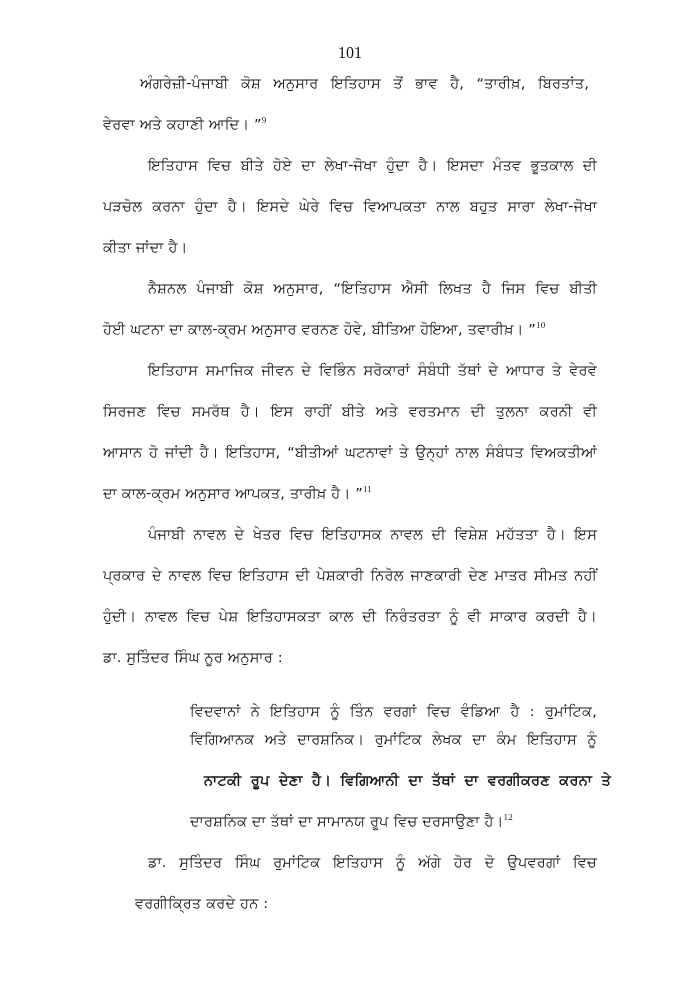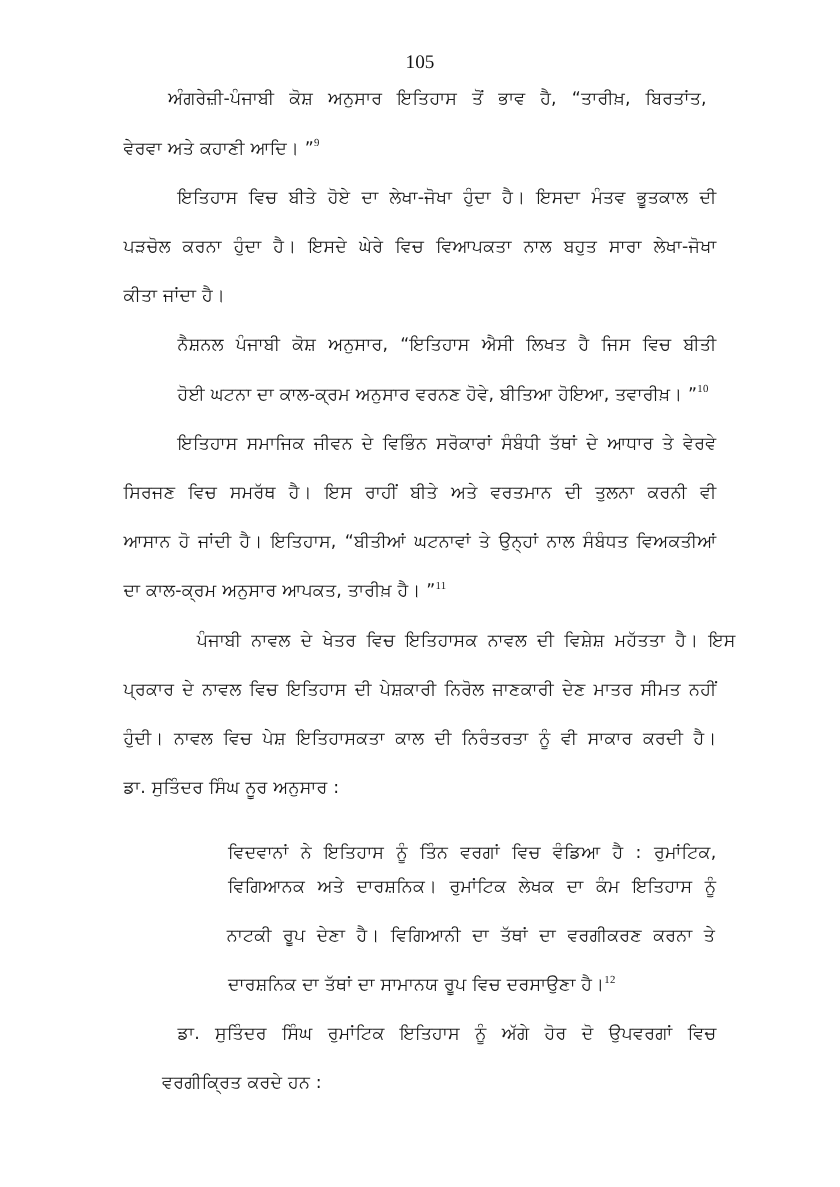--- a/index.html
+++ b/index.html
@@ -8,41 +8,41 @@
   .page-number { position: absolute; top: 44px; left: 0; width: 700px; text-align: center;
          font-family: "Liberation Serif", serif; font-size: 16px; color: #111; }
   .line { position: absolute; font-size: 14.5px; white-space: nowrap; letter-spacing: 0.2px;
           line-height: 20px; }
   .just { text-align: justify; text-align-last: justify; }
   sup { font-family: "Liberation Serif", serif; font-size: 9px; vertical-align: 6px; line-height: 0; }
 </style>
 </head>
 <body>
 
-<div class="page-number">105</div>
+<div class="page-number">101</div>
 
 <div class="line just" style="top:73px; left:140px; width:449px;">ਅੰਗਰੇਜ਼ੀ-ਪੰਜਾਬੀ ਕੋਸ਼ ਅਨੁਸਾਰ ਇਤਿਹਾਸ ਤੋਂ ਭਾਵ ਹੈ, “ਤਾਰੀਖ਼, ਬਿਰਤਾਂਤ,</div>
 <div class="line" style="top:114px; left:103px;"><span>ਵੇਰਵਾ ਅਤੇ ਕਹਾਣੀ ਆਦਿ। ”</span><sup>9</sup></div>
 
 <div class="line just" style="top:155px; left:148px; width:449px;">ਇਤਿਹਾਸ ਵਿਚ ਬੀਤੇ ਹੋਏ ਦਾ ਲੇਖਾ-ਜੋਖਾ ਹੁੰਦਾ ਹੈ। ਇਸਦਾ ਮੰਤਵ ਭੂਤਕਾਲ ਦੀ</div>
 <div class="line just" style="top:196px; left:103px; width:494px;">ਪੜਚੋਲ ਕਰਨਾ ਹੁੰਦਾ ਹੈ। ਇਸਦੇ ਘੇਰੇ ਵਿਚ ਵਿਆਪਕਤਾ ਨਾਲ ਬਹੁਤ ਸਾਰਾ ਲੇਖਾ-ਜੋਖਾ</div>
 <div class="line" style="top:237px; left:103px;">ਕੀਤਾ ਜਾਂਦਾ ਹੈ।</div>
 
 <div class="line just" style="top:278px; left:148px; width:449px;">ਨੈਸ਼ਨਲ ਪੰਜਾਬੀ ਕੋਸ਼ ਅਨੁਸਾਰ, “ਇਤਿਹਾਸ ਐਸੀ ਲਿਖਤ ਹੈ ਜਿਸ ਵਿਚ ਬੀਤੀ</div>
-<div class="line" style="top:319px; left:103px;margin-left:45px;"><span>ਹੋਈ ਘਟਨਾ ਦਾ ਕਾਲ-ਕ੍ਰਮ ਅਨੁਸਾਰ ਵਰਨਣ ਹੋਵੇ, ਬੀਤਿਆ ਹੋਇਆ, ਤਵਾਰੀਖ਼। ”</span><sup>10</sup></div>
+<div class="line" style="top:319px; left:103px;"><span>ਹੋਈ ਘਟਨਾ ਦਾ ਕਾਲ-ਕ੍ਰਮ ਅਨੁਸਾਰ ਵਰਨਣ ਹੋਵੇ, ਬੀਤਿਆ ਹੋਇਆ, ਤਵਾਰੀਖ਼। ”</span><sup>10</sup></div>
 
 <div class="line just" style="top:360px; left:148px; width:449px;">ਇਤਿਹਾਸ ਸਮਾਜਿਕ ਜੀਵਨ ਦੇ ਵਿਭਿੰਨ ਸਰੋਕਾਰਾਂ ਸੰਬੰਧੀ ਤੱਥਾਂ ਦੇ ਆਧਾਰ ਤੇ ਵੇਰਵੇ</div>
 <div class="line just" style="top:401px; left:103px; width:494px;">ਸਿਰਜਣ ਵਿਚ ਸਮਰੱਥ ਹੈ। ਇਸ ਰਾਹੀਂ ਬੀਤੇ ਅਤੇ ਵਰਤਮਾਨ ਦੀ ਤੁਲਨਾ ਕਰਨੀ ਵੀ</div>
 <div class="line just" style="top:442px; left:103px; width:494px;">ਆਸਾਨ ਹੋ ਜਾਂਦੀ ਹੈ। ਇਤਿਹਾਸ, “ਬੀਤੀਆਂ ਘਟਨਾਵਾਂ ਤੇ ਉਨ੍ਹਾਂ ਨਾਲ ਸੰਬੰਧਤ ਵਿਅਕਤੀਆਂ</div>
 <div class="line" style="top:483px; left:103px;"><span>ਦਾ ਕਾਲ-ਕ੍ਰਮ ਅਨੁਸਾਰ ਆਪਕਤ, ਤਾਰੀਖ਼ ਹੈ। ”</span><sup>11</sup></div>
 
-<div class="line just" style="top:524px; left:164px; width:449px;">ਪੰਜਾਬੀ ਨਾਵਲ ਦੇ ਖੇਤਰ ਵਿਚ ਇਤਿਹਾਸਕ ਨਾਵਲ ਦੀ ਵਿਸ਼ੇਸ਼ ਮਹੱਤਤਾ ਹੈ। ਇਸ</div>
+<div class="line just" style="top:524px; left:148px; width:449px;">ਪੰਜਾਬੀ ਨਾਵਲ ਦੇ ਖੇਤਰ ਵਿਚ ਇਤਿਹਾਸਕ ਨਾਵਲ ਦੀ ਵਿਸ਼ੇਸ਼ ਮਹੱਤਤਾ ਹੈ। ਇਸ</div>
 <div class="line just" style="top:565px; left:103px; width:494px;">ਪ੍ਰਕਾਰ ਦੇ ਨਾਵਲ ਵਿਚ ਇਤਿਹਾਸ ਦੀ ਪੇਸ਼ਕਾਰੀ ਨਿਰੋਲ ਜਾਣਕਾਰੀ ਦੇਣ ਮਾਤਰ ਸੀਮਤ ਨਹੀਂ</div>
 <div class="line just" style="top:606px; left:103px; width:494px;">ਹੁੰਦੀ। ਨਾਵਲ ਵਿਚ ਪੇਸ਼ ਇਤਿਹਾਸਕਤਾ ਕਾਲ ਦੀ ਨਿਰੰਤਰਤਾ ਨੂੰ ਵੀ ਸਾਕਾਰ ਕਰਦੀ ਹੈ।</div>
 <div class="line" style="top:647px; left:103px;">ਡਾ. ਸੁਤਿੰਦਰ ਸਿੰਘ ਨੂਰ ਅਨੁਸਾਰ :</div>
 
 <div class="line just" style="top:688px; left:190px; width:407px;margin-top:13px;">ਵਿਦਵਾਨਾਂ ਨੇ ਇਤਿਹਾਸ ਨੂੰ ਤਿੰਨ ਵਰਗਾਂ ਵਿਚ ਵੰਡਿਆ ਹੈ : ਰੁਮਾਂਟਿਕ,</div>
 <div class="line just" style="top:729px; left:190px; width:407px;">ਵਿਗਿਆਨਕ ਅਤੇ ਦਾਰਸ਼ਨਿਕ। ਰੁਮਾਂਟਿਕ ਲੇਖਕ ਦਾ ਕੰਮ ਇਤਿਹਾਸ ਨੂੰ</div>
-<div class="line just" style="top:770px; left:189px; width:407px;">ਨਾਟਕੀ ਰੂਪ ਦੇਣਾ ਹੈ। ਵਿਗਿਆਨੀ ਦਾ ਤੱਥਾਂ ਦਾ ਵਰਗੀਕਰਣ ਕਰਨਾ ਤੇ</div>
+<div class="line just" style="top:770px; left:204px; width:407px;font-weight:bold;">ਨਾਟਕੀ ਰੂਪ ਦੇਣਾ ਹੈ। ਵਿਗਿਆਨੀ ਦਾ ਤੱਥਾਂ ਦਾ ਵਰਗੀਕਰਣ ਕਰਨਾ ਤੇ</div>
 <div class="line" style="top:811px; left:190px;"><span>ਦਾਰਸ਼ਨਿਕ ਦਾ ਤੱਥਾਂ ਦਾ ਸਾਮਾਨਯ ਰੂਪ ਵਿਚ ਦਰਸਾਉਣਾ ਹੈ।</span><sup>12</sup></div>
 
 <div class="line just" style="top:852px; left:148px; width:449px;">ਡਾ. ਸੁਤਿੰਦਰ ਸਿੰਘ ਰੁਮਾਂਟਿਕ ਇਤਿਹਾਸ ਨੂੰ ਅੱਗੇ ਹੋਰ ਦੋ ਉਪਵਰਗਾਂ ਵਿਚ</div>
 <div class="line" style="top:893px; left:103px;margin-left:32px;">ਵਰਗੀਕ੍ਰਿਤ ਕਰਦੇ ਹਨ :</div>
 
 </body></html>

